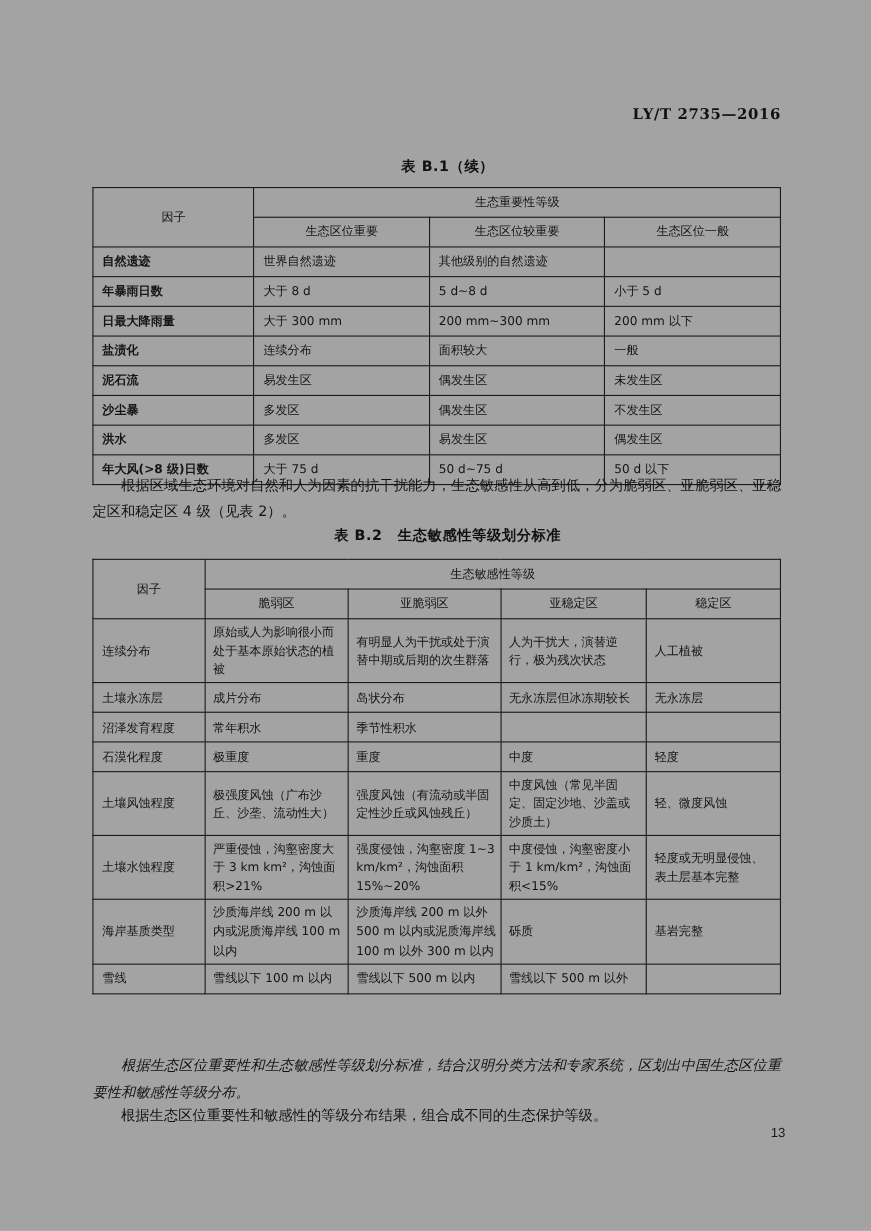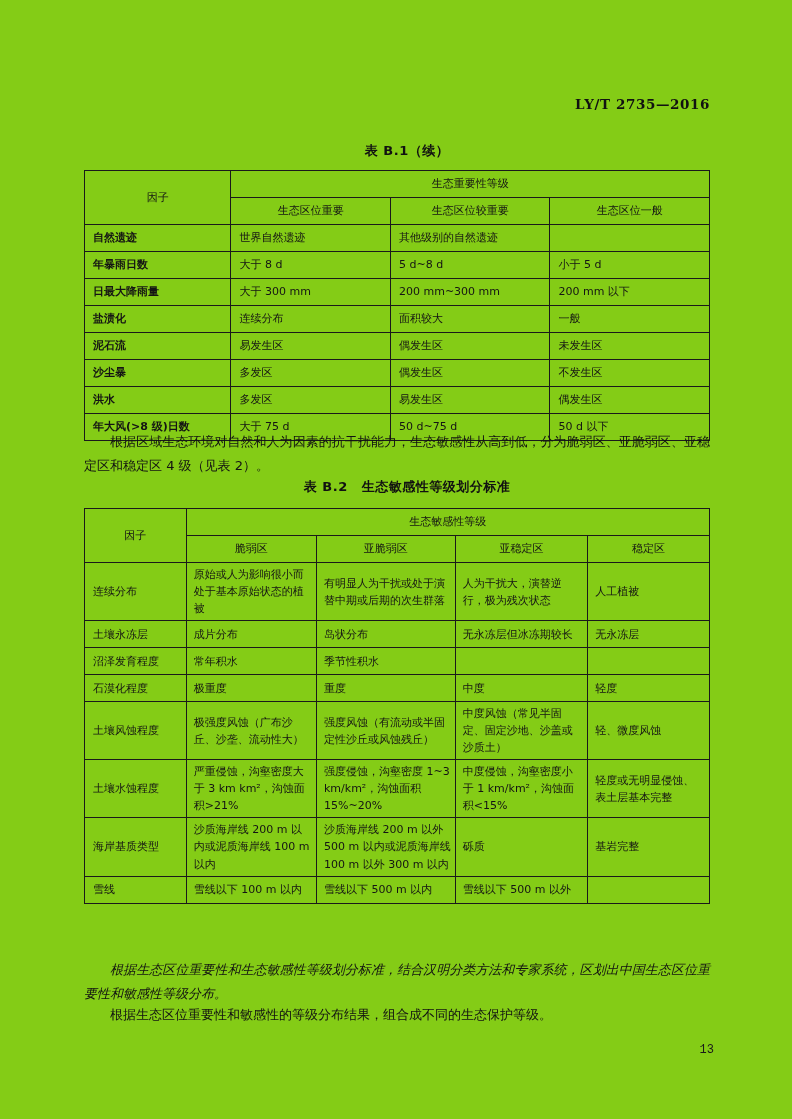--- a/index.html
+++ b/index.html
@@ -13,21 +13,21 @@
     height: 1119px;
     position: relative;
     font-family: "DejaVu Sans", "Liberation Sans", sans-serif;
     color: #1a1a1a;
     overflow: hidden;
   }
 
   .page {
     position: absolute;
     inset: 0;
-    background: #84cc16;
+    background: #a3a3a3;
   }
 
   
   .doc-header {
     position: absolute;
     top: 96px;
     left: 82px;
     right: 82px;
     height: 20px;
   }
@@ -150,22 +150,21 @@
     left: 84px;
     width: 626px;
   }
 
   .page-number {
     position: absolute;
     right: 78px;
     top: 1023px;
     font-size: 12px;
     color: #1a1a1a;
-    font-family: Liberation Mono, monospace;
-    margin-top: 20px;
+    font-family: Liberation Sans, sans-serif;
   }
 </style>
 </head>
 <body>
 
 <div class="page">
 
   <div class="doc-header">
     <div class="std-no">LY/T 2735—2016</div>
   </div>

